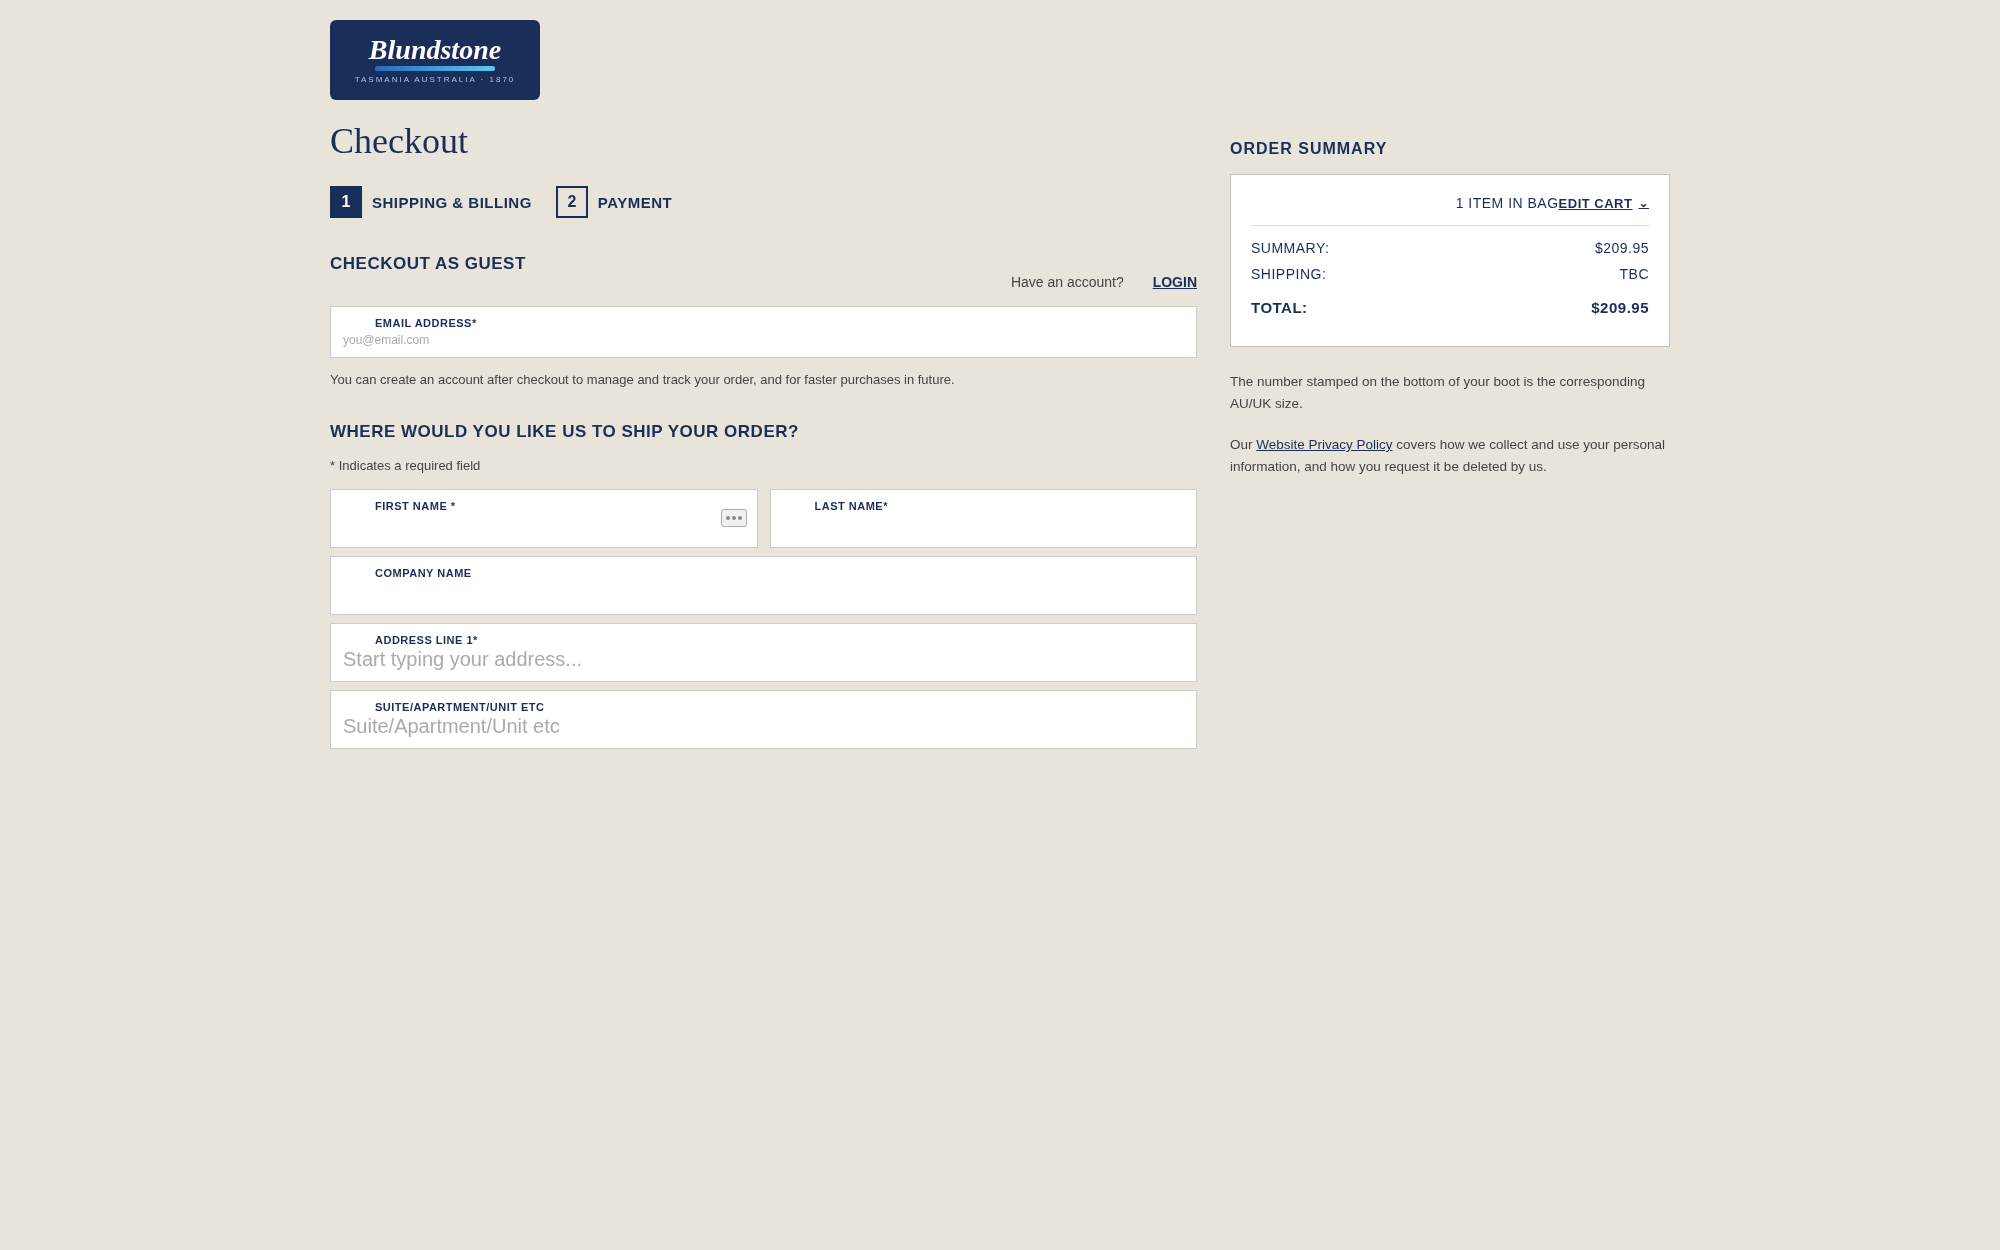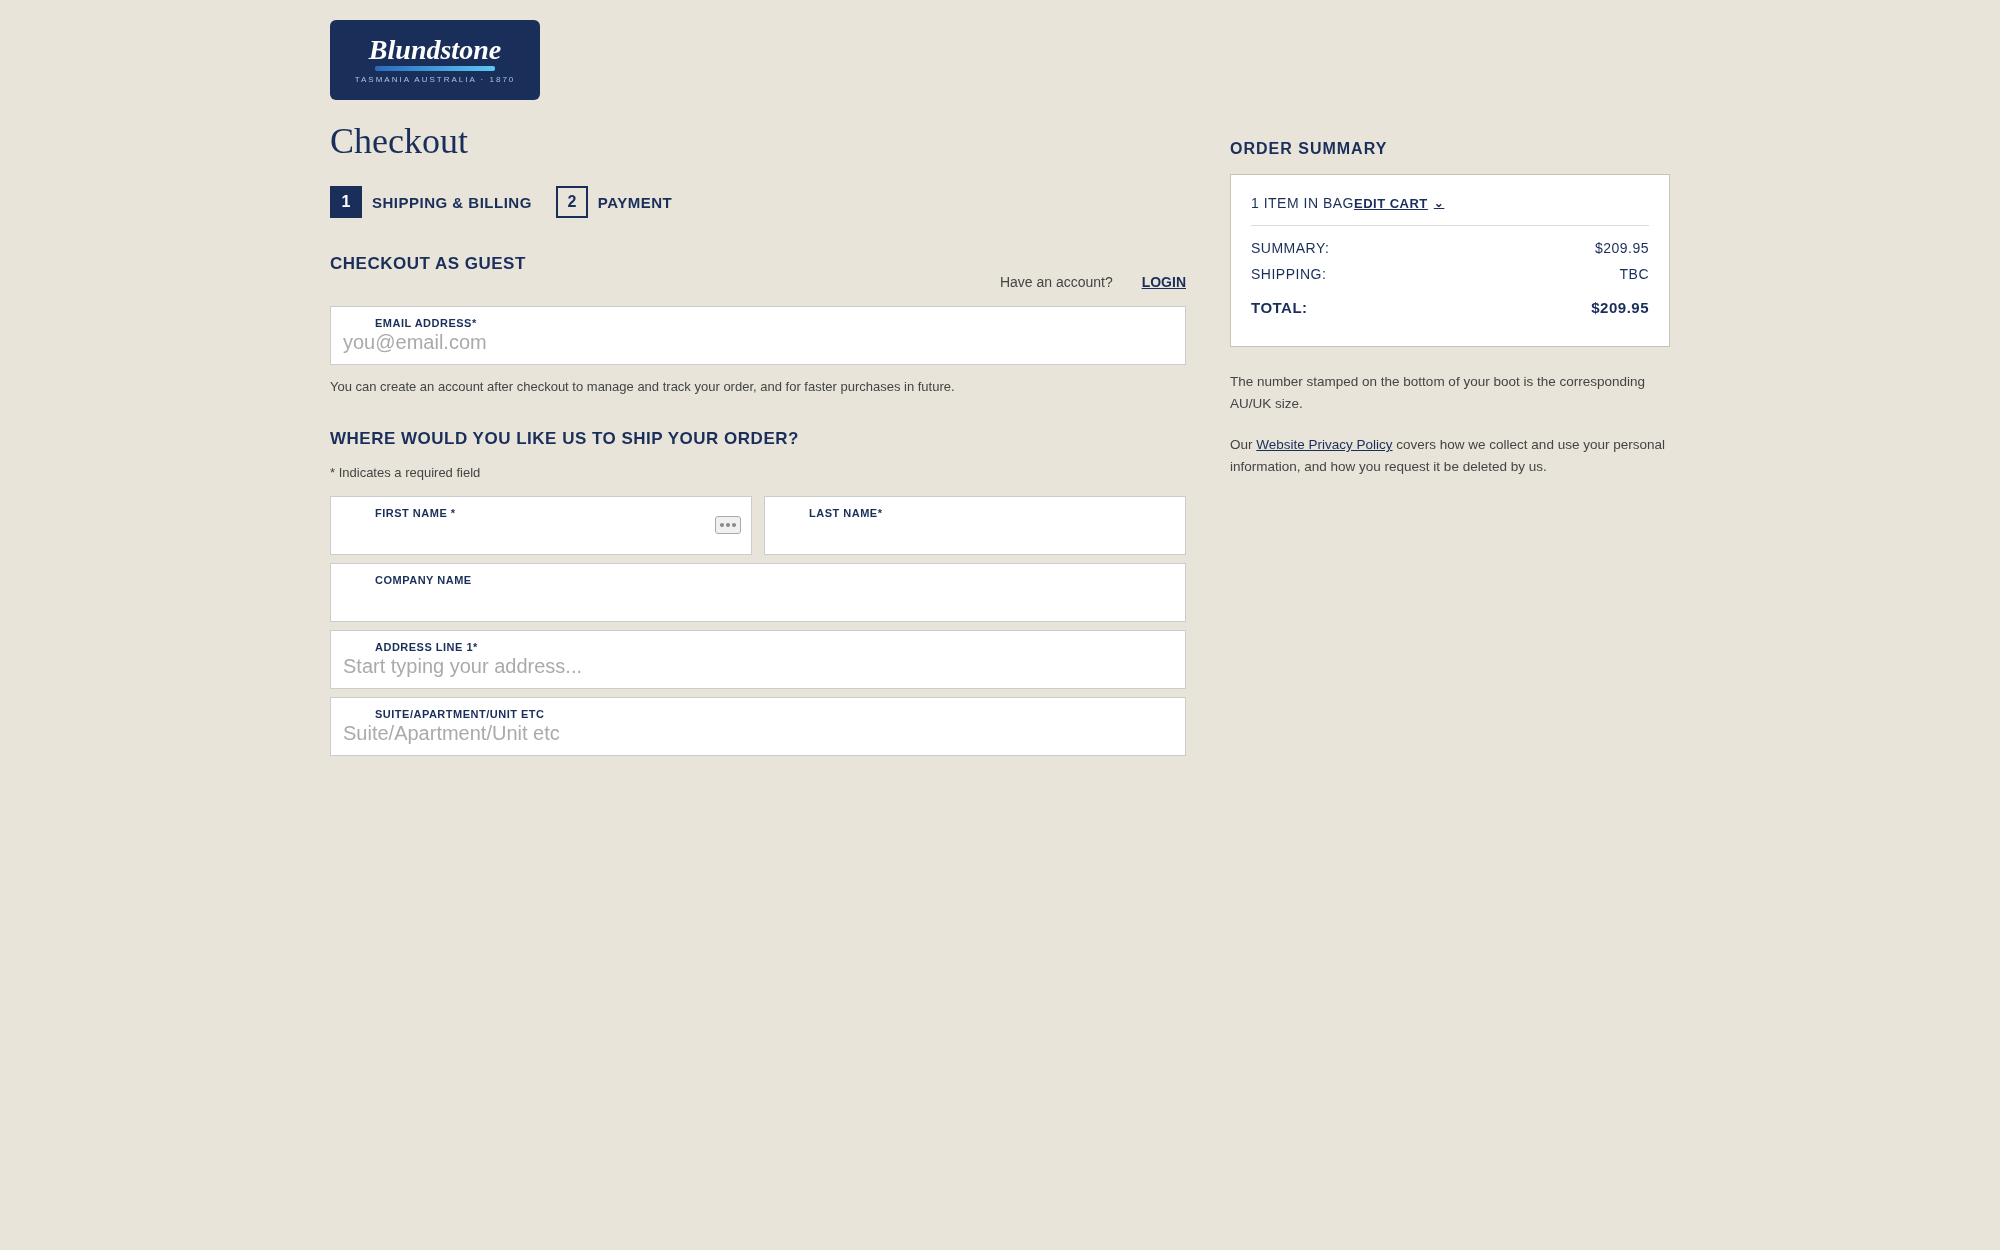--- a/index.html
+++ b/index.html
@@ -8,21 +8,21 @@
       font-family: Arial, Helvetica, sans-serif;
       color: #1a2e5a;
       font-size: 14px;
     }
 
     .page-wrapper {
       display: flex;
       max-width: 1400px;
       margin: 0 auto;
       padding: 20px 30px;
-      gap: 44px;
+      gap: 33px;
     }
 
     .left-column {
       flex: 1;
       min-width: 0;
     }
 
     .right-column {
       width: 440px;
       flex-shrink: 0;
@@ -257,21 +257,21 @@
 
     .summary-box {
       border: 1px solid #c8c3b8;
       background: white;
       padding: 20px;
       margin-bottom: 24px;
     }
 
     .summary-items-row {
       display: flex;
-      justify-content: flex-start;
+      justify-content: flex-end;
       align-items: center;
       padding-bottom: 14px;
       border-bottom: 1px solid #e0dbd0;
       margin-bottom: 14px;
     }
 
     .items-count {
       font-weight: normal;
       color: #1a2e5a;
       font-size: 14px;
@@ -373,21 +373,21 @@
       <div class="section-heading">CHECKOUT AS GUEST</div>
       <div class="login-text">
         <span>Have an account?</span>
         <span class="login-link">LOGIN</span>
       </div>
     </div>
 
     <div class="email-field-wrapper">
       <div class="field-wrapper">
         <label class="field-label">EMAIL ADDRESS*</label>
-        <input class="text-input" type="email" style="border: none; padding: 0px; font-size: 20px; color: #a21caf; width: 100%; outline: none; background: transparent; font-family: Arial, sans-serif;" placeholder="you@email.com">
+        <input class="text-input" type="email" style="border: none; padding: 0px; font-size: 12px; color: #a21caf; width: 100%; outline: none; background: transparent; font-family: Arial, sans-serif;" placeholder="you@email.com">
       </div>
     </div>
 
     <p class="helper-text">You can create an account after checkout to manage and track your order, and for faster purchases in future.</p>
 
     <div class="shipping-section">
       <div class="section-heading">WHERE WOULD YOU LIKE US TO SHIP YOUR ORDER?</div>
       <p class="required-note">* Indicates a required field</p>
 
       <div class="name-row">

